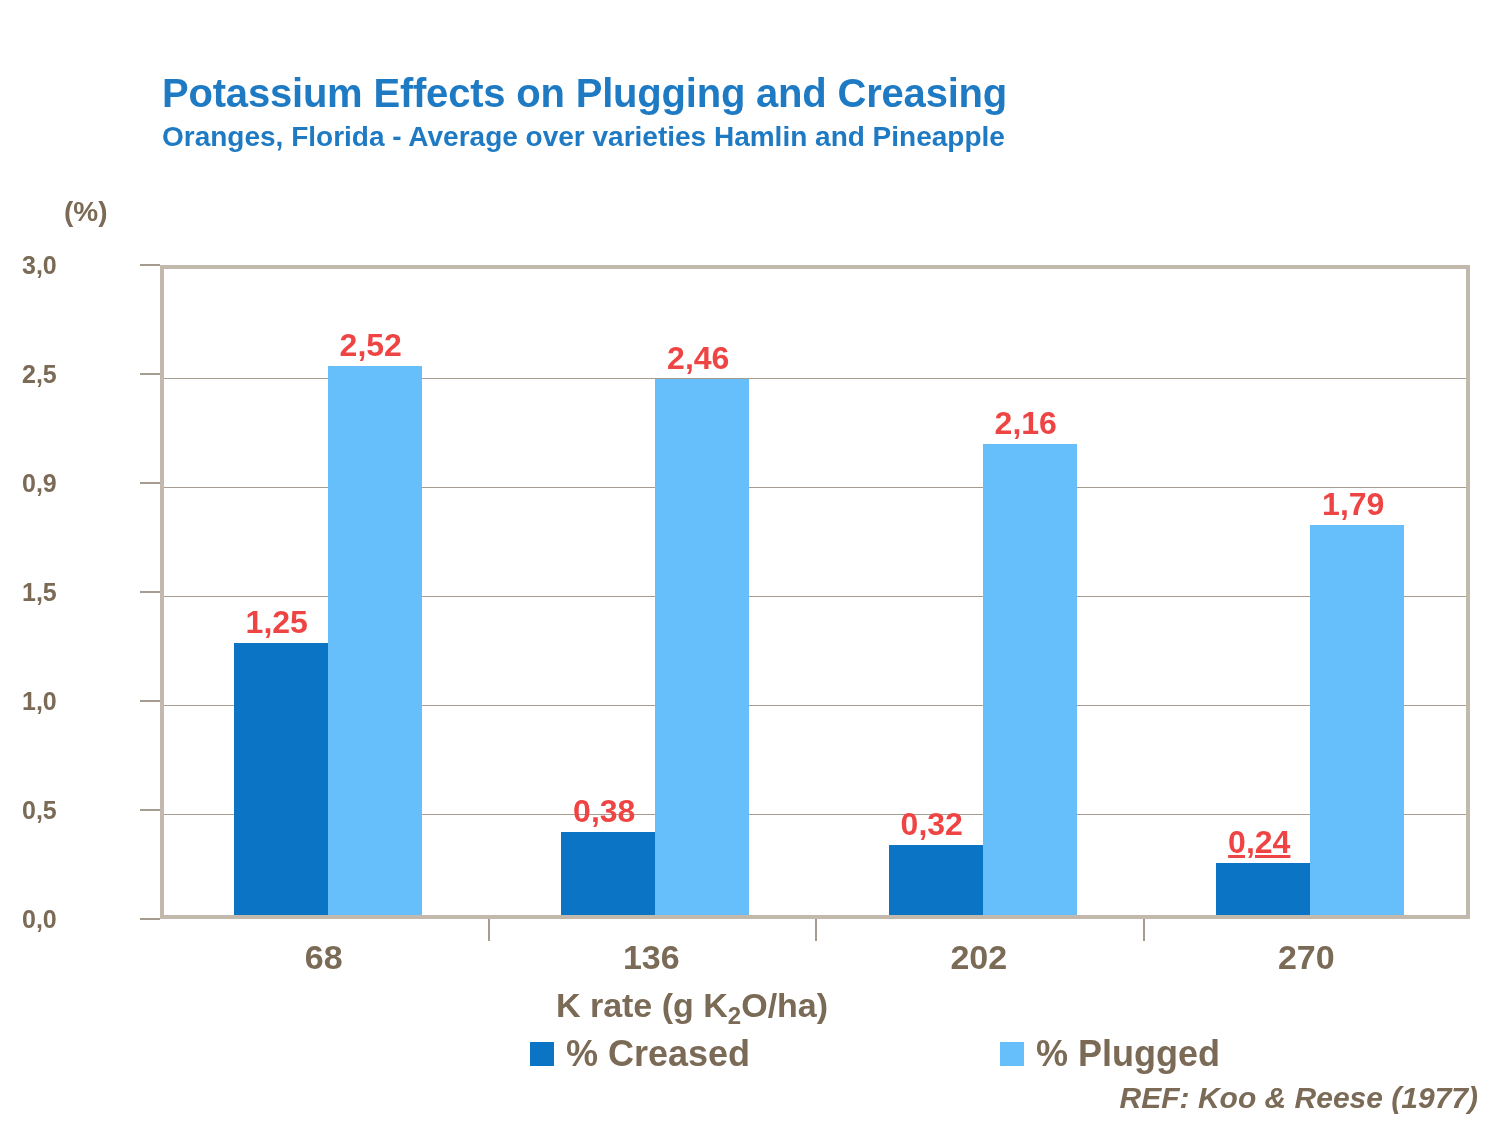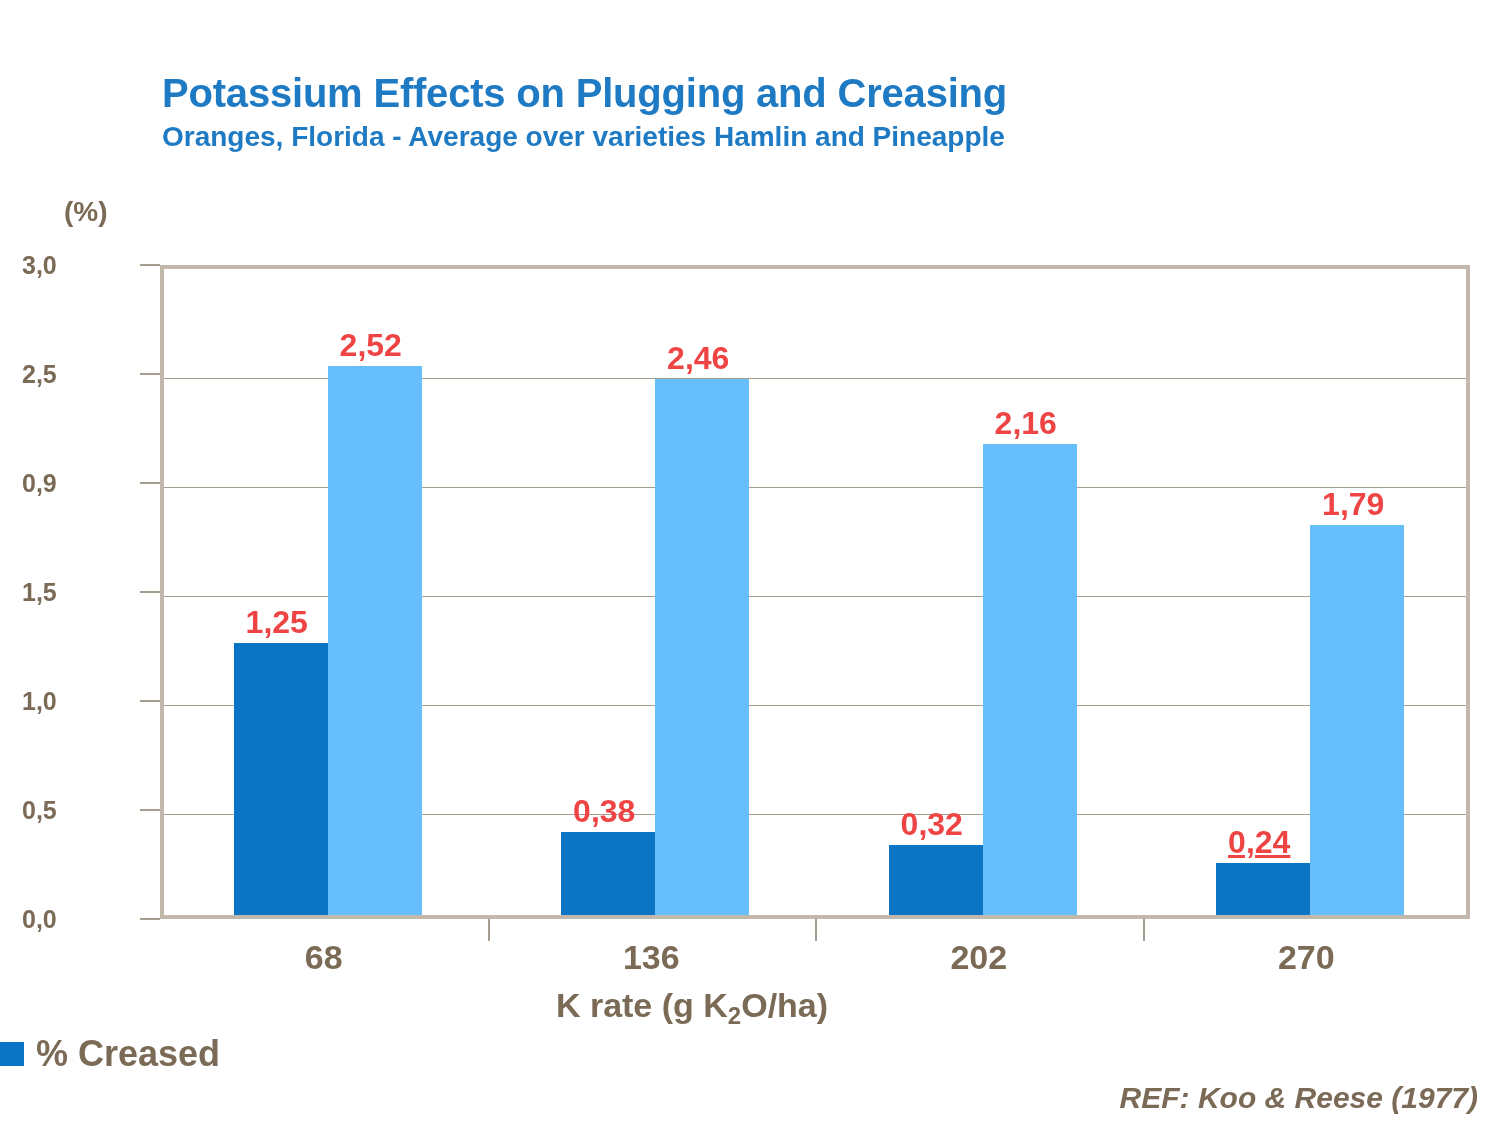--- a/index.html
+++ b/index.html
@@ -141,21 +141,21 @@
     top: 7px;
   }
 
   
   #legend {
     position: absolute;
     top: 1036px;
     left: 0;
     width: 1220px;
     display: flex;
-    justify-content: space-between;
+    justify-content: flex-end;
     gap: 250px;
   }
   .legend-item {
     display: flex;
     align-items: center;
     gap: 12px;
   }
   .legend-swatch {
     width: 24px;
     height: 24px;
@@ -239,15 +239,19 @@
 
 <div id="x-axis-title">
   <span>K rate (g K</span><sub>2</sub><span>O/ha)</span>
 </div>
 
 <div id="legend">
     <div class="legend-item">
       <span class="legend-swatch" style="background: rgb(11, 116, 196);"></span>
       <span class="legend-label">% Creased</span>
     </div>
+    <div class="legend-item">
+      <span class="legend-swatch" style="background: rgb(102, 191, 250);"></span>
+      <span class="legend-label">% Plugged</span>
+    </div>
   </div>
 
 <div id="reference">REF: Koo &amp; Reese (1977)</div>
 
 </body></html>

